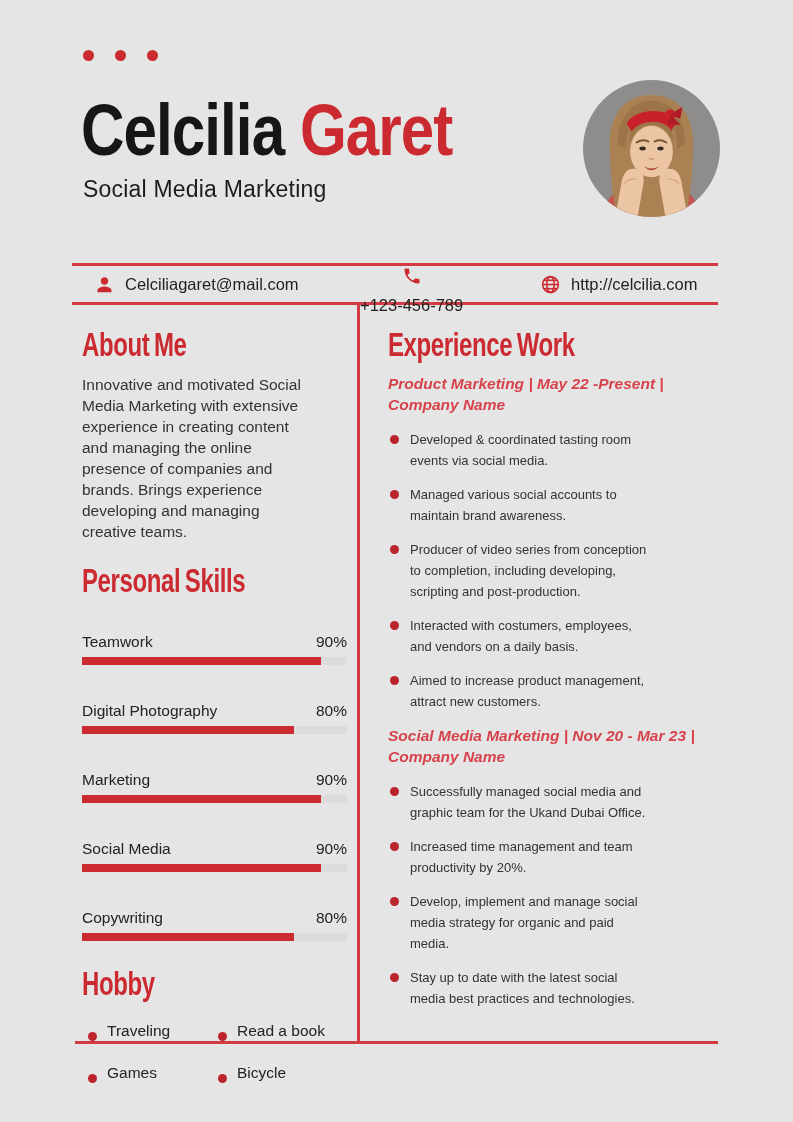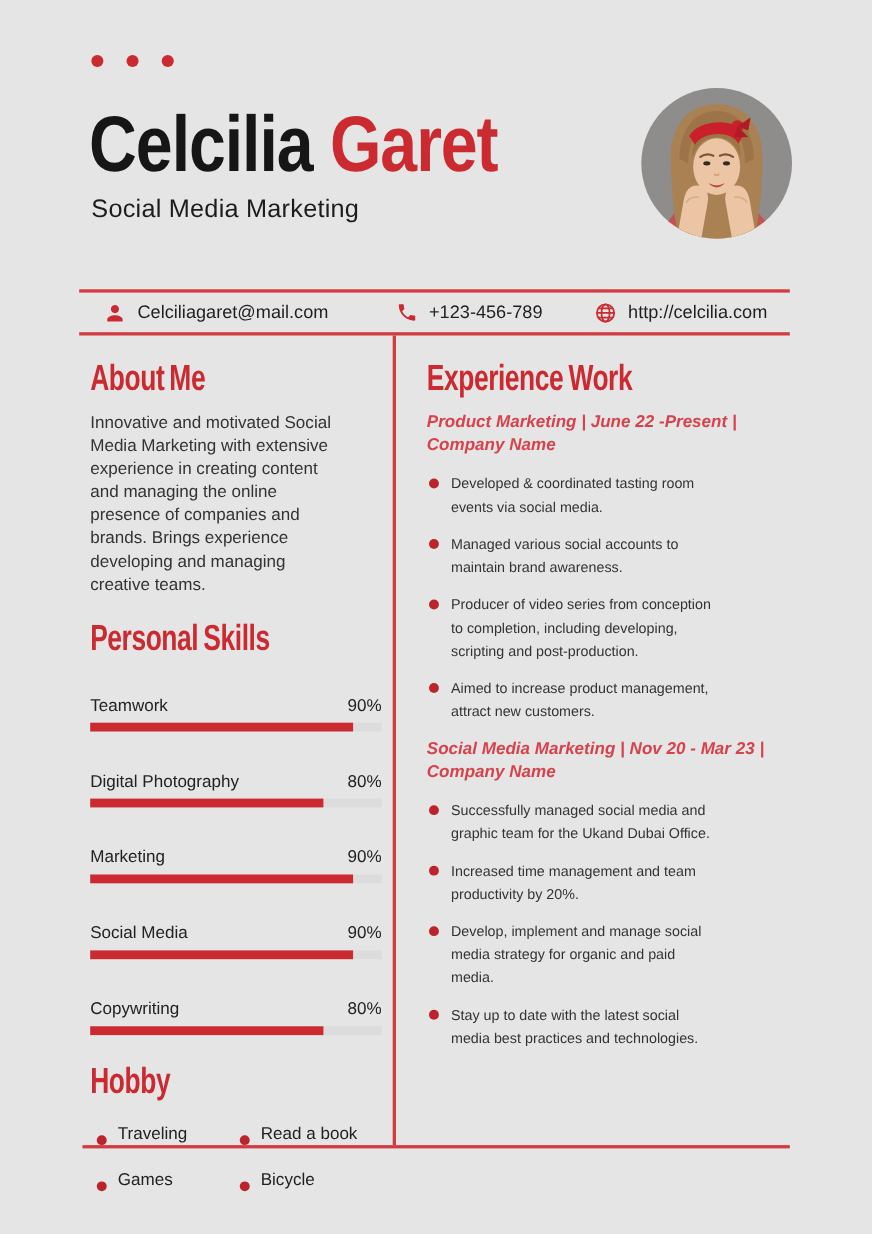--- a/index.html
+++ b/index.html
@@ -20,21 +20,21 @@
         transform:scale(0.94,1.12);transform-origin:left top;white-space:nowrap;}
   .name .last{color:var(--red,#cb2a30);}
   .subtitle{position:absolute;left:83px;top:176px;font-size:23px;color:#1c1c1c;letter-spacing:0.2px;text-align:center;}
   .photo{position:absolute;left:582px;top:79px;}
 
   
   .contact-bar{position:absolute;left:72px;top:263px;width:646px;height:42px;box-sizing:border-box;
                border-top:3px solid var(--line,#d23b41);border-bottom:3px solid var(--line,#d23b41);}
   .contact-item{position:absolute;top:0;height:36px;display:flex;align-items:center;gap:10px;
                 font-size:16.5px;color:#1f1f1f;}
-  .ci-email{left:22px;} .ci-phone{left:288px;} .ci-site{left:468px;}
+  .ci-email{left:22px;} .ci-phone{left:288px;flex-direction:column;} .ci-site{left:468px;}
   .cicon{flex:none;display:block;}
 
   
   .v-divider{position:absolute;left:357px;top:305px;width:3px;height:736px;background:var(--line,#d23b41);}
   .bottom-line{position:absolute;left:75px;top:1041px;width:643px;height:3px;background:var(--line,#d23b41);}
 
   
   .sec{margin:0;font-size:30px;line-height:34px;font-weight:800;color:var(--red,#cb2a30);
        letter-spacing:-0.5px;word-spacing:-2px;white-space:nowrap;
        transform:scale(0.8,1.1);transform-origin:left top;}
@@ -219,41 +219,46 @@
       <div class="hobby-item">
           <span class="h-dot"></span>
           <span>Bicycle</span>
         </div>
     </div>
   </aside>
 
   <section class="col-right">
     <h2 class="sec">Experience Work</h2>
 
-    <h3 class="job-title">Product Marketing | June 22 -Present |
+    <h3 class="job-title">Product Marketing | May 22 -Present |
 Company Name</h3>
     <ul class="bullets">
       <li>
           <span class="b-dot"></span>
           <span class="b-text">Developed &amp; coordinated tasting room
 events via social media.</span>
         </li>
       <li>
           <span class="b-dot"></span>
           <span class="b-text">Managed various social accounts to
 maintain brand awareness.</span>
         </li>
       <li>
           <span class="b-dot"></span>
           <span class="b-text">Producer of video series from conception
 to completion, including developing,
 scripting and post-production.</span>
         </li>
       <li>
           <span class="b-dot"></span>
+          <span class="b-text">Interacted with costumers, employees,
+and vendors on a daily basis.</span>
+        </li>
+      <li>
+          <span class="b-dot"></span>
           <span class="b-text">Aimed to increase product management,
 attract new customers.</span>
         </li>
     </ul>
 
     <h3 class="job-title jt2">Social Media Marketing | Nov 20 - Mar 23 |
 Company Name</h3>
     <ul class="bullets">
       <li>
           <span class="b-dot"></span>

